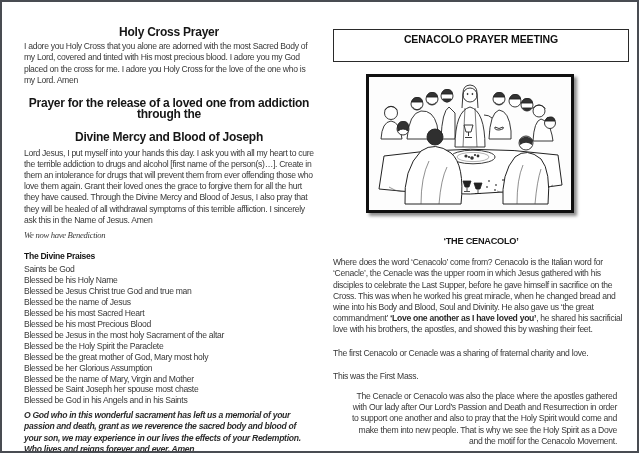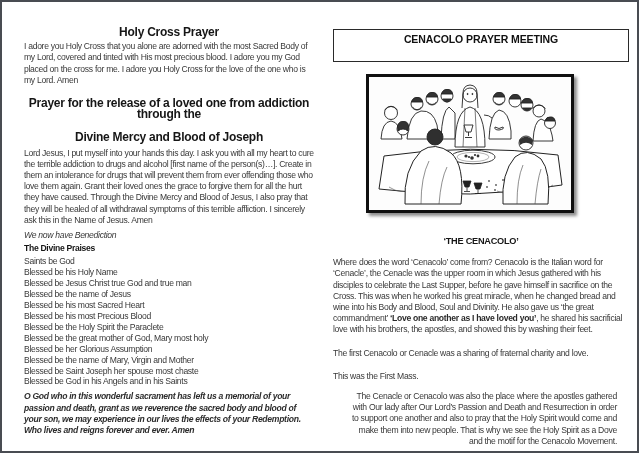--- a/index.html
+++ b/index.html
@@ -22,21 +22,21 @@
 
   .center-heading {
     font-size: 12px; font-weight: bold; color: #161616;
     text-align: center; letter-spacing: -0.25px; line-height: 11.2px;
   }
   .heading-1 { margin: 25px 0 3px; }
   .heading-2 { margin: 0 0 4px; }
 
   .para-1 { margin: 0 0 5px; }
   .para-2 { margin: 0 0 4px; }
-  .benediction-note { font-style: italic; margin: 0 0 2px; }
+  .benediction-note { font-style: italic; margin: 0 0 10px; font-family: Liberation Serif, serif; }
   .praises-title { font-weight: bold; color: #161616; margin: 0 0 2px; }
   .praises { margin: 0 0 4px; }
   .closing-prayer { font-weight: bold; font-style: italic; color: #2c2c2c; line-height: 11.2px; margin: 0; }
 
   .title-box {
     margin-top: 27px;
     box-sizing: border-box;
     width: 296px; height: 33px;
     border: 1px solid #2a2a2a;
     text-align: center;
@@ -71,20 +71,21 @@
     <p class="body-text para-2">Lord Jesus, I put myself into your hands this day. I ask you with all my heart to cure the terrible addiction to drugs and alcohol [first name of the person(s)…]. Create in them an intolerance for drugs that will prevent them from ever offending those who love them again.  Grant their loved ones the grace to forgive them for all the hurt they have caused. Through the Divine Mercy and Blood of Jesus, I also pray that they will be healed of all withdrawal symptoms of this terrible affliction. I sincerely ask this in the Name of Jesus.  Amen</p>
     <p class="body-text benediction-note">We now have Benediction</p>
     <p class="body-text praises-title">The Divine Praises</p>
     <div class="praise-list praises">
       <div>Saints be God</div>
       <div>Blessed be his Holy Name</div>
       <div>Blessed be Jesus Christ true God and true man</div>
       <div>Blessed be the name of Jesus</div>
       <div>Blessed be his most Sacred Heart</div>
       <div>Blessed be his most Precious Blood</div>
+      <div>Blessed be Jesus in the most holy Sacrament of the altar</div>
       <div>Blessed be the Holy Spirit the Paraclete</div>
       <div>Blessed be the great mother of God, Mary most holy</div>
       <div>Blessed be her Glorious Assumption</div>
       <div>Blessed be the name of Mary, Virgin and Mother</div>
       <div>Blessed be Saint Joseph her spouse most chaste</div>
       <div>Blessed be God in his Angels and in his Saints</div>
     </div>
     <p class="body-text closing-prayer">O God who in this wonderful sacrament has left us a memorial of your passion and death, grant as we reverence the sacred body and blood of your son, we may experience in our lives the effects of your Redemption.  Who lives and reigns forever and ever.  Amen</p>
   </div>
 

